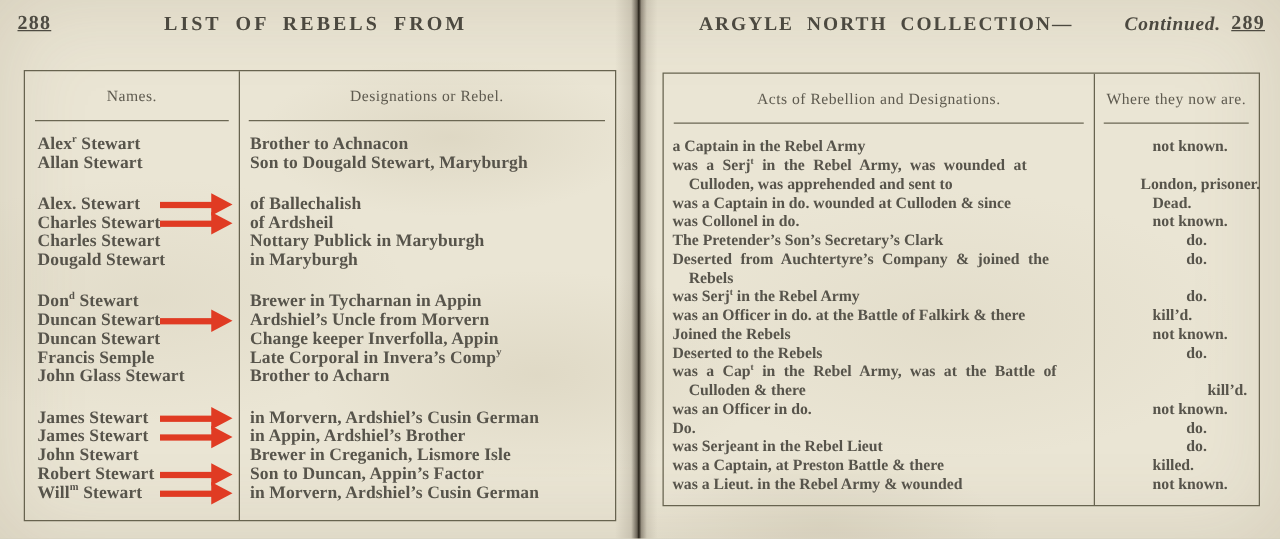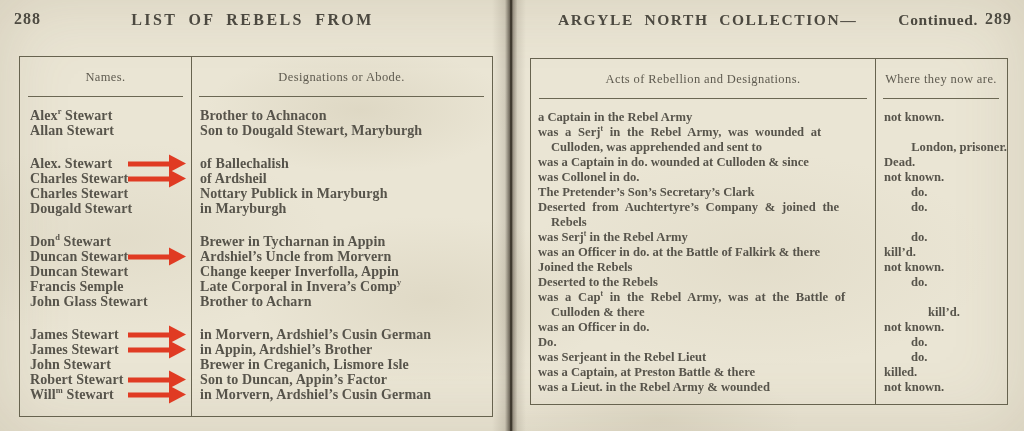--- a/index.html
+++ b/index.html
@@ -19,27 +19,27 @@
   .gutter{
     position:absolute;left:492px;top:0;width:34px;height:431px;pointer-events:none;
     background:linear-gradient(90deg,
       rgba(70,60,45,0) 0%, rgba(70,60,45,0.15) 38%, rgba(45,38,28,0.65) 52%,
       #241f16 56%, rgba(60,50,38,0.45) 62%, rgba(70,60,45,0.12) 75%, rgba(70,60,45,0) 100%);
   }
   .page{position:absolute;top:0;height:431px;}
   #page-left{left:0;width:505px;}
   #page-right{left:512px;width:512px;}
 
-  .pagenum{position:absolute;top:10px;font-size:16px;font-weight:bold;letter-spacing:1px;color:#4e4b42;}
+  .pagenum{position:absolute;top:10px;font-size:16px;font-weight:bold;letter-spacing:1px;color:#4e4b42;text-decoration:underline;}
   #page-left .pagenum{left:14px;}
   #page-right .pagenum{right:12px;}
   .ptitle{position:absolute;top:11px;left:0;right:0;text-align:center;font-weight:bold;
           font-size:16px;letter-spacing:2.4px;word-spacing:5px;color:#4c4940;white-space:nowrap;}
   #page-right .ptitle{font-size:15.5px;letter-spacing:1.6px;}
-  .ptitle .cont{letter-spacing:0.6px;margin-left:41px;}
+  .ptitle .cont{font-style:italic;letter-spacing:0.6px;margin-left:41px;}
 
   .tbl{position:absolute;border:1.4px solid #67634f;box-sizing:border-box;}
   #tbl-left{left:19px;top:56px;width:474px;height:361px;}
   #tbl-right{left:18px;top:58px;width:478px;height:347px;}
   .col-divider{position:absolute;top:0;bottom:0;width:1.4px;background:#67634f;}
   #tbl-left .col-divider{left:171px;}
   #tbl-right .col-divider{left:344px;}
 
   .hdr{position:absolute;top:0;left:0;right:0;height:40px;display:flex;}
   .hdr-cell{position:relative;display:flex;align-items:center;justify-content:center;
@@ -55,21 +55,21 @@
   .l-row{display:flex;position:relative;}
   .l-row.gap{margin-top:18px;}
   .cell-name{width:171px;padding-left:10px;box-sizing:border-box;position:relative;white-space:nowrap;}
   .cell-abode{flex:1;padding-left:9px;white-space:nowrap;}
 
   .arrow{position:absolute;right:5px;top:50%;width:58px;height:19px;transform:translateY(-50%);}
   .arrow .shaft{position:absolute;left:0;top:7px;width:43px;height:5.5px;background:#e03b23;}
   .arrow .head{position:absolute;right:0;top:0;width:0;height:0;
                border-left:17px solid #e03b23;border-top:9.5px solid transparent;border-bottom:9.5px solid transparent;}
 
-  .r-row{display:flex;}
+  .r-row{display:flex;gap:38px;}
   .cell-act{width:344px;box-sizing:border-box;padding-left:7px;}
   .act-line{white-space:nowrap;}
   .act-line.cont{padding-left:13px;}
   .act-line.spread{word-spacing:3.6px;}
   .cell-where{flex:1;box-sizing:border-box;padding-left:9px;white-space:nowrap;}
   .cell-where.indent{padding-left:36px;}
   .cell-where.shift1{padding-top:15px;margin-left:44px;}
 
   sup{font-size:0.6em;vertical-align:super;line-height:0;}
 </style>
@@ -79,21 +79,21 @@
 <div class="scan">
 
   <div class="page" id="page-left">
     <div class="pagenum">288</div>
     <div class="ptitle">LIST OF REBELS FROM</div>
 
     <div class="tbl" id="tbl-left">
       <div class="col-divider"></div>
       <div class="hdr">
         <div class="hdr-cell c1">Names.</div>
-        <div class="hdr-cell c2">Designations or Abode.</div>
+        <div class="hdr-cell c2">Designations or Rebel.</div>
       </div>
       <div class="rows" id="left-rows">
           <div class="l-row">
             <div class="cell-name">Alex<sup>r</sup> Stewart</div>
             <div class="cell-abode">Brother to Achnacon</div>
           </div>
           <div class="l-row">
             <div class="cell-name">Allan Stewart</div>
             <div class="cell-abode">Son to Dougald Stewart, Maryburgh</div>
           </div>

